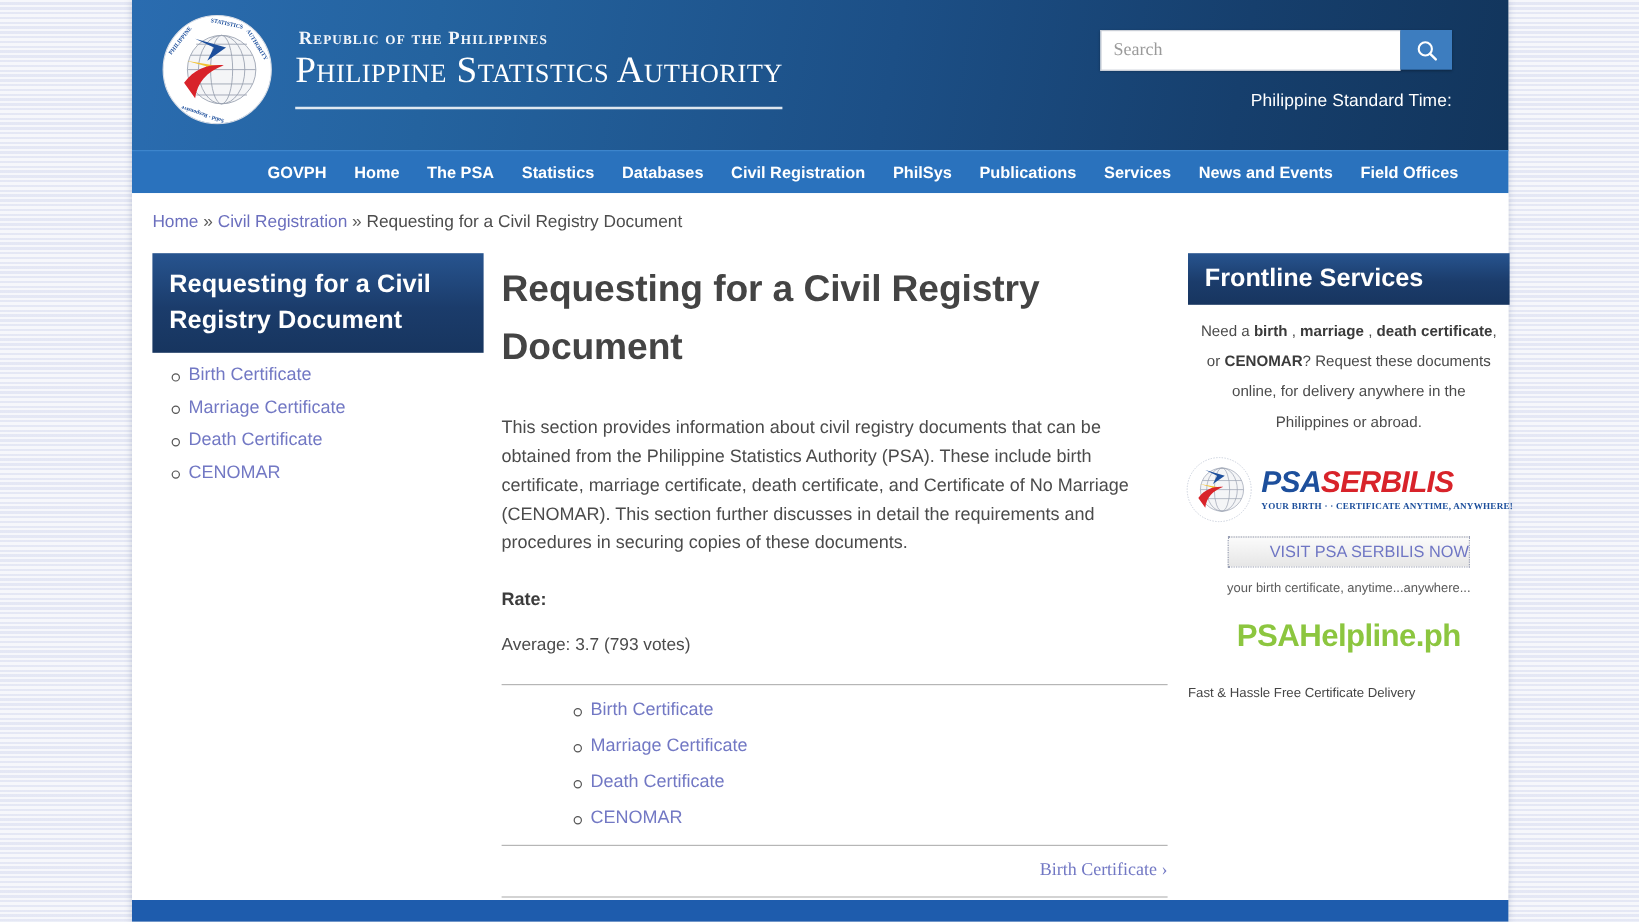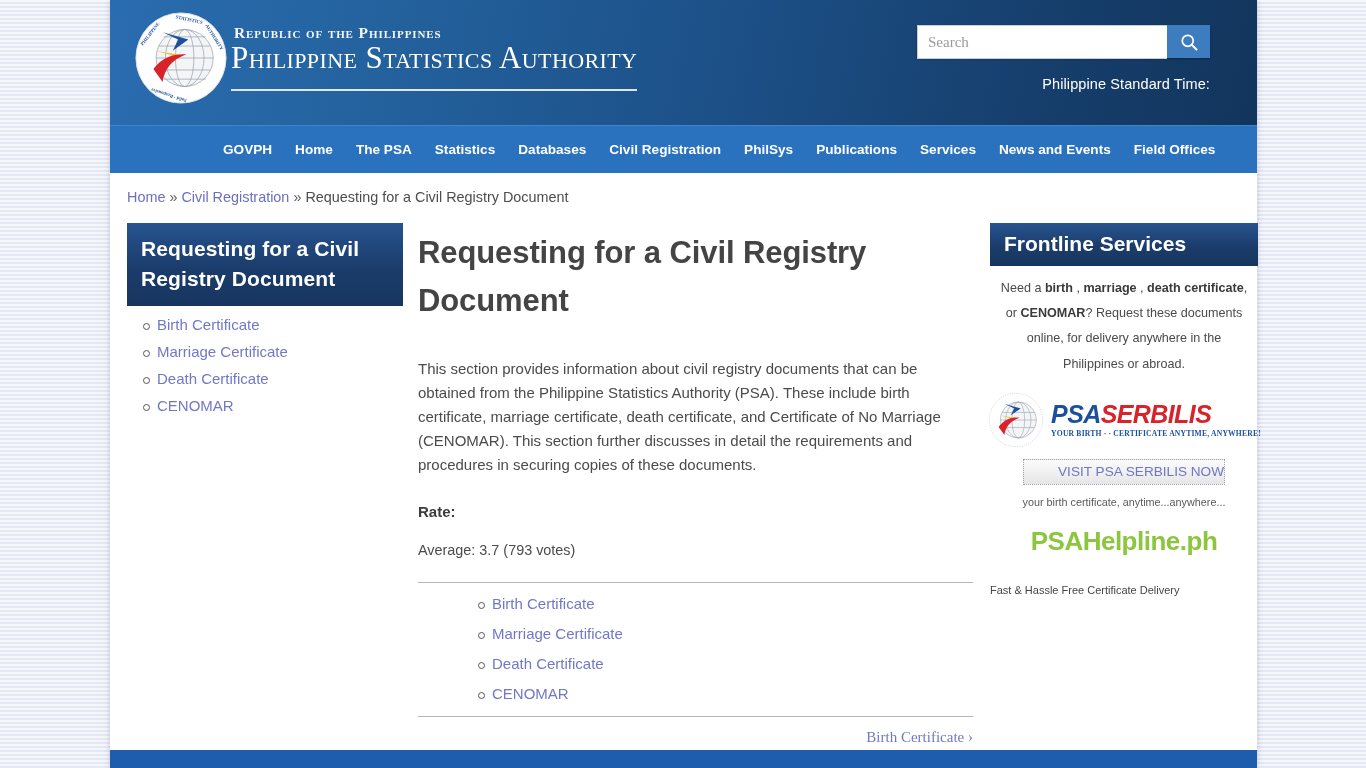--- a/index.html
+++ b/index.html
@@ -35,21 +35,21 @@
     height: 125px;
     background: linear-gradient(100deg, #2a6cb0 0%, #24639f 22%, #1c4f86 55%, #163f6d 80%, #12355c 100%);
     overflow: hidden;
   }
   .brand {
     position: absolute;
     left: 25px; top: 12px;
     display: flex; align-items: center;
   }
   .seal { width: 92px; height: 92px; position: relative; flex: none; }
-  .brand-text { margin-left: 4px; color: #ffffff; }
+  .brand-text { margin-left: 19px; color: #ffffff; }
   .brand-sub {
     font-family: "Liberation Serif", serif;
     font-size: 15.5px;
     letter-spacing: 0.9px;
     font-variant: small-caps;
     font-weight: 700;
     line-height: 1;
     margin-left: 3px;
     color: #f4f7fb;
   }
@@ -95,21 +95,21 @@
   .pst {
     position: absolute;
     right: 47px; top: 76px;
     color: #ffffff;
     font-size: 14.5px;
     letter-spacing: 0.1px;
   }
 
   
   .navbar {
-    height: 48px;
+    height: 36px;
     background: #2a72bd;
     border-top: 1px solid #3d85cc;
     display: flex;
     align-items: center;
     padding-left: 113px;
   }
   .nav-item {
     color: #ffffff;
     font-size: 13.6px;
     font-weight: bold;

